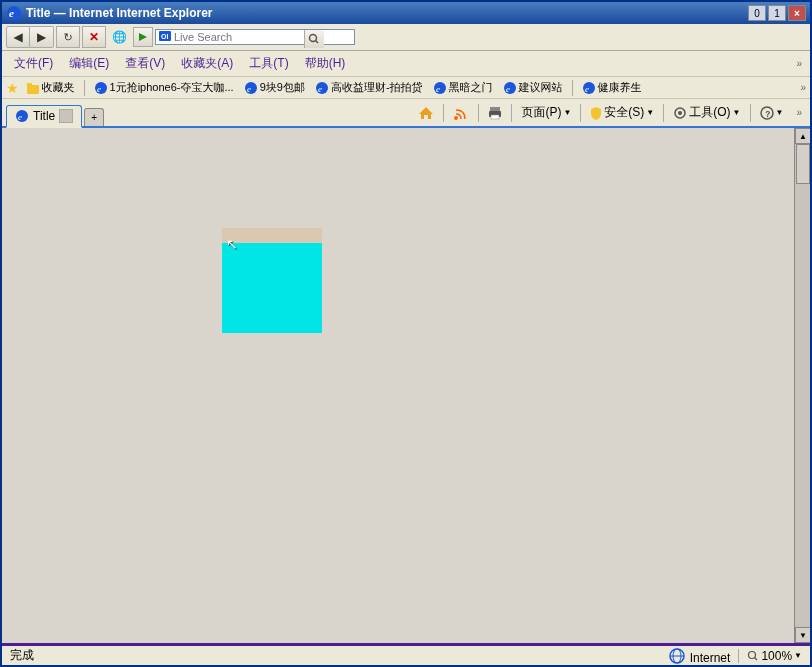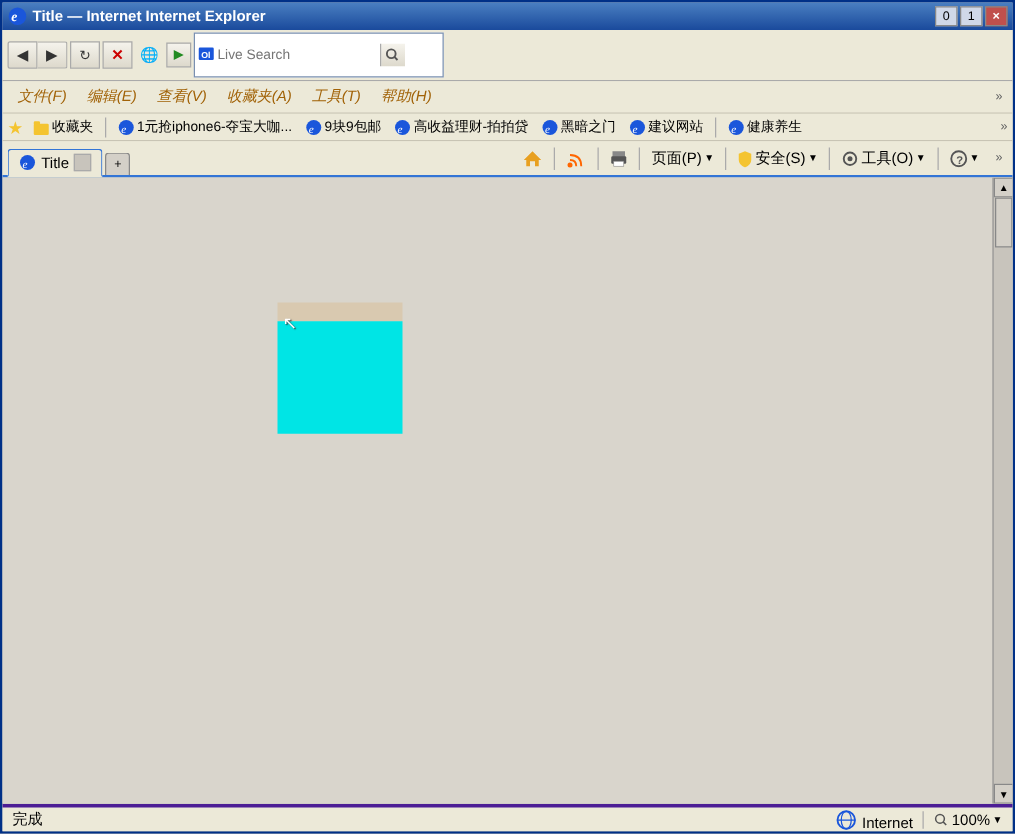--- a/index.html
+++ b/index.html
@@ -52,21 +52,21 @@
     .go-btn {
       width: 20px; height: 20px; background: linear-gradient(to bottom, #f5f3ec, #ddd9cc);
       border: 1px solid #aaa; cursor: pointer; display: flex; align-items: center; justify-content: center;
     }
 
     
     .menu-bar {
       display: flex; align-items: center; padding: 2px 8px; gap: 8px;
       background: #ece9d8; border-bottom: 1px solid #c8c4b4;
     }
-    .menu-item { font-size: 12px; color: #a16207; cursor: pointer; padding: 2px 4px; font-style: italic; }
+    .menu-item { font-size: 12px; color: #4c1d95; cursor: pointer; padding: 2px 4px; }
 
     
     .favorites-bar {
       display: flex; align-items: center; padding: 2px 4px; gap: 4px;
       background: #ece9d8; border-bottom: 1px solid #c8c4b4; overflow: hidden;
     }
     .fav-star { font-size: 14px; color: #f4c430; }
     .fav-separator { width: 1px; height: 16px; background: #aaa; margin: 0 2px; }
     .fav-item { display: flex; align-items: center; gap: 2px; font-size: 11px; color: #000; cursor: pointer; padding: 1px 3px; white-space: nowrap; }
 
@@ -176,21 +176,21 @@
       <div class="nav-btn" style="font-size:11px;">↻</div>
       <div class="nav-btn" style="color:#c00; font-weight:bold;">✕</div>
       <span class="address-label">🌐</span>
 
       <div class="go-btn">
         <svg width="12" height="12" viewBox="0 0 12 12">
           <polygon points="2,2 10,6 2,10" fill="#228B22"></polygon>
         </svg>
       </div>
 
-      <div style="display:flex;align-items:center;background:white;border:1px solid #7a90b0;height:36px;min-width:200px;">
+      <div style="display:flex;background:white;border:1px solid #7a90b0;height:16px;min-width:200px;">
         <svg width="14" height="14" viewBox="0 0 14 14" style="margin:0 2px;">
           <rect x="1" y="1" width="12" height="10" rx="1" fill="#1a56db"></rect>
           <text x="3" y="9" font-size="7" fill="white" font-weight="bold">Ol</text>
         </svg>
         <input type="text" style="border: none; outline: none; font-size: 11px; width: 130px; color: rgb(153, 153, 153);" placeholder="Live Search">
         <div style="width:20px;height:18px;background:linear-gradient(to bottom,#f5f3ec,#ddd9cc);border-left:1px solid #aaa;display:flex;align-items:center;justify-content:center;cursor:pointer;">
           <svg width="12" height="12" viewBox="0 0 12 12">
             <circle cx="5" cy="5" r="3.5" fill="none" stroke="#555" stroke-width="1.5"></circle>
             <line x1="7.5" y1="7.5" x2="10" y2="10" stroke="#555" stroke-width="1.5"></line>
           </svg>

